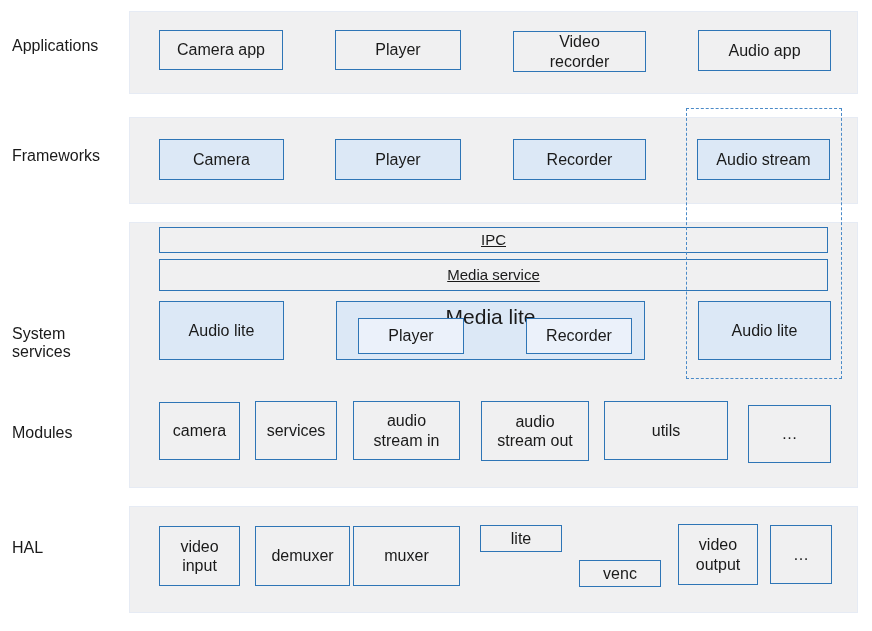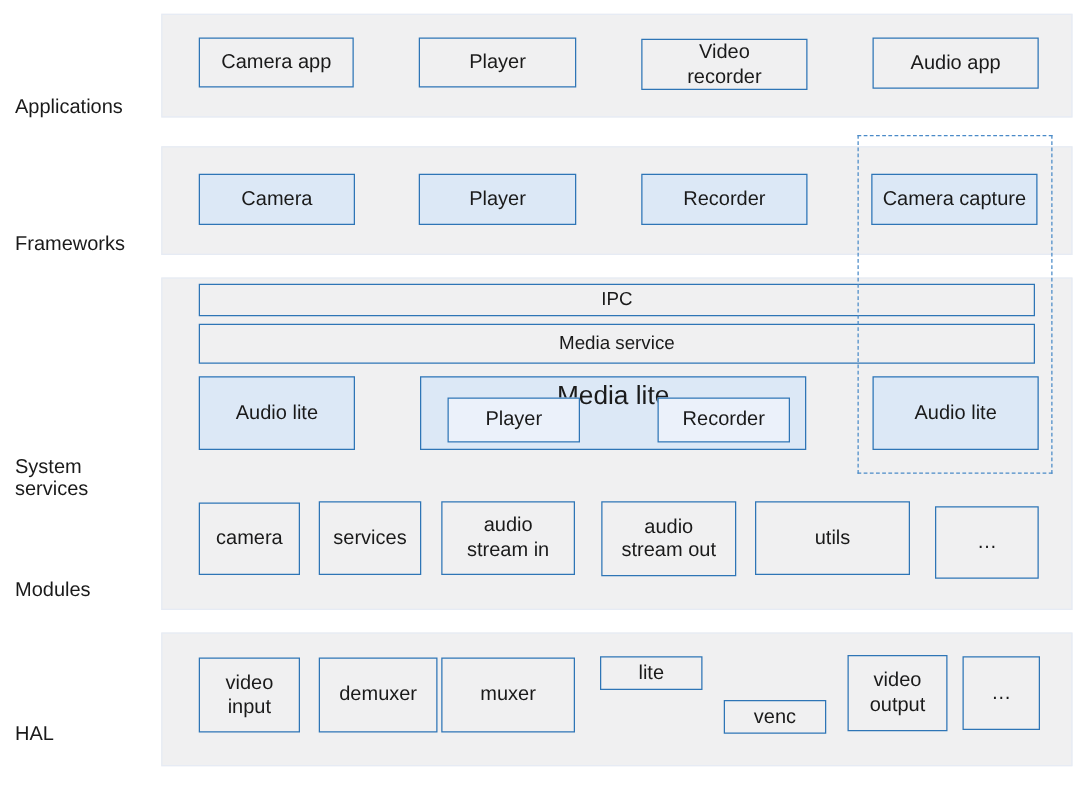--- a/index.html
+++ b/index.html
@@ -23,39 +23,38 @@
     border: 1px solid var(--band_border, #e6ebf4);
     box-sizing: border-box;
   }
   .layer-label {
     position: absolute;
     left: 12px;
     font-size: 16px;
     line-height: 1.15;
     color: var(--text, #1a1a1a);
     white-space: pre-line;
-    margin-top: 40px;
   }
   .box {
     position: absolute;
     border: 1px solid var(--box_border, #2e75b6);
     box-sizing: border-box;
     display: flex;
     align-items: center;
     justify-content: center;
     text-align: center;
     font-size: 16px;
     line-height: 1.2;
     color: var(--text, #1a1a1a);
     white-space: pre-line;
     background: transparent;
   }
   .blue  { background: var(--blue_fill, #dce8f6); }
   .inner { background: var(--inner_fill, #ebf1fa); }
-  .bar   { font-size: 15px; }
+  .bar   { font-size: 15px; text-decoration: underline; }
   .group-label {
     position: absolute;
     top: 2px;
     left: 0;
     right: 0;
     text-align: center;
     font-size: 21px;
     color: var(--text, #1a1a1a);
   }
   .dashed {
@@ -85,21 +84,21 @@
 
   <div class="box" style="left:159px;top:30px;width:124px;height:40px">Camera app</div>
   <div class="box" style="left:335px;top:30px;width:126px;height:40px">Player</div>
   <div class="box" style="left:513px;top:31px;width:133px;height:41px">Video
 recorder</div>
   <div class="box" style="left:698px;top:30px;width:133px;height:41px">Audio app</div>
 
   <div class="box blue" style="left:159px;top:139px;width:125px;height:41px">Camera</div>
   <div class="box blue" style="left:335px;top:139px;width:126px;height:41px">Player</div>
   <div class="box blue" style="left:513px;top:139px;width:133px;height:41px">Recorder</div>
-  <div class="box blue" style="left:697px;top:139px;width:133px;height:41px">Camera capture</div>
+  <div class="box blue" style="left:697px;top:139px;width:133px;height:41px">Audio stream</div>
 
   <div class="box bar" style="left:159px;top:227px;width:669px;height:26px">IPC</div>
   <div class="box bar" style="left:159px;top:259px;width:669px;height:32px">Media service</div>
 
   <div class="box blue" style="left:159px;top:301px;width:125px;height:59px">Audio lite</div>
 
   <div class="box blue" style="left:336px;top:301px;width:309px;height:59px">
     <span class="group-label">Media lite</span>
   </div>
   <div class="box inner" style="left:358px;top:318px;width:106px;height:36px">Player</div>

